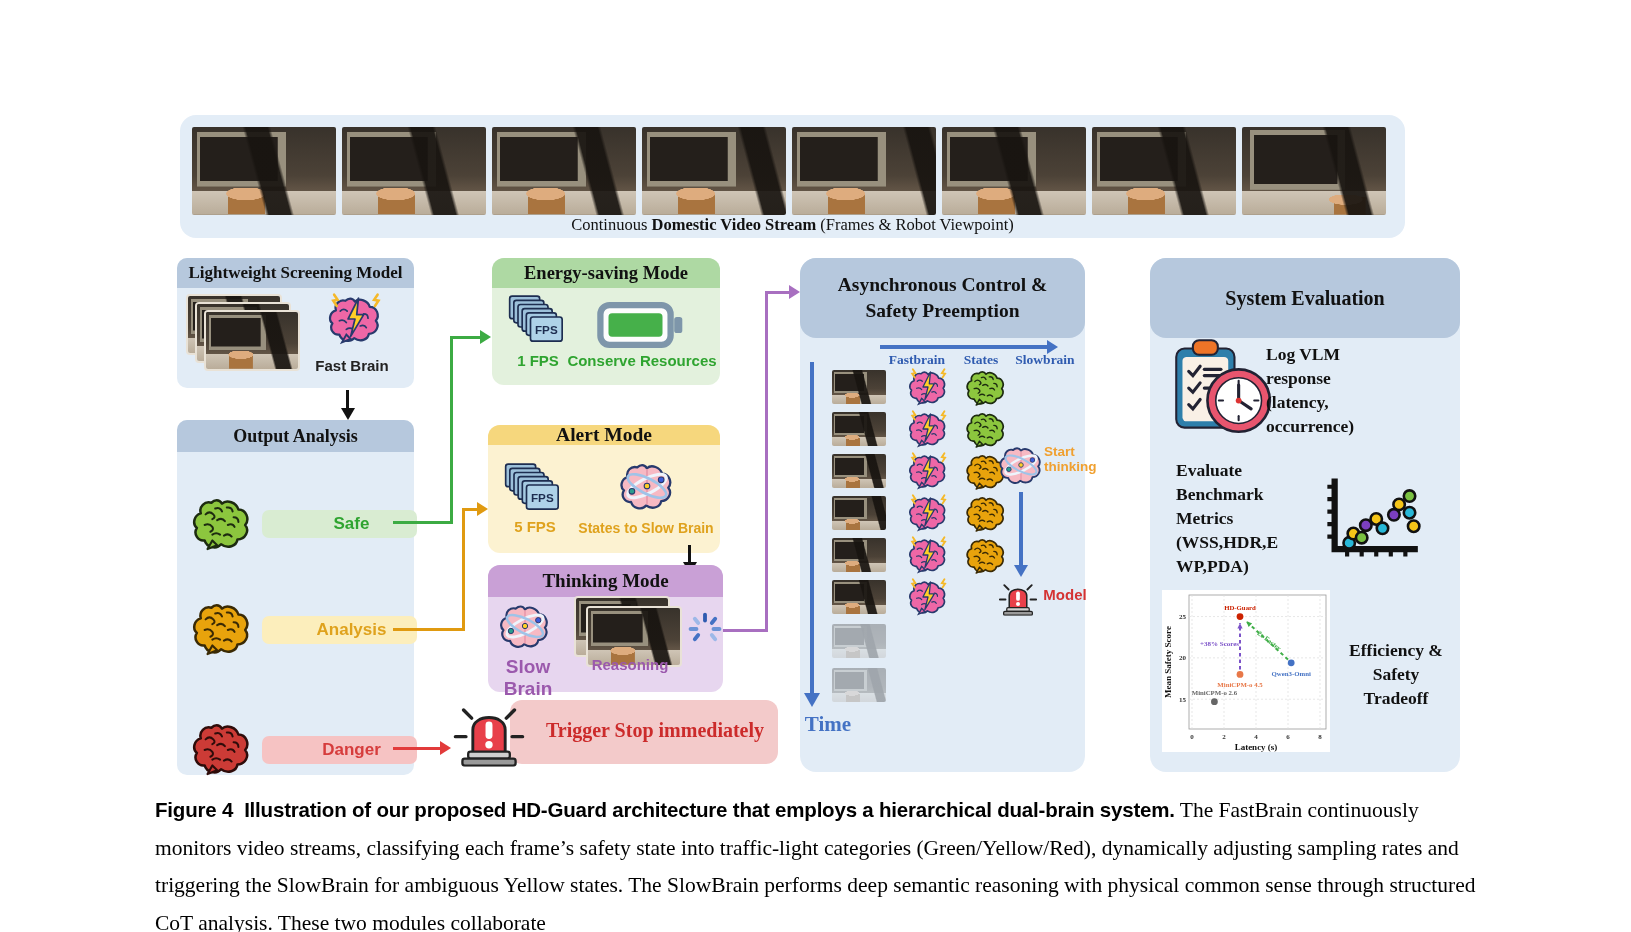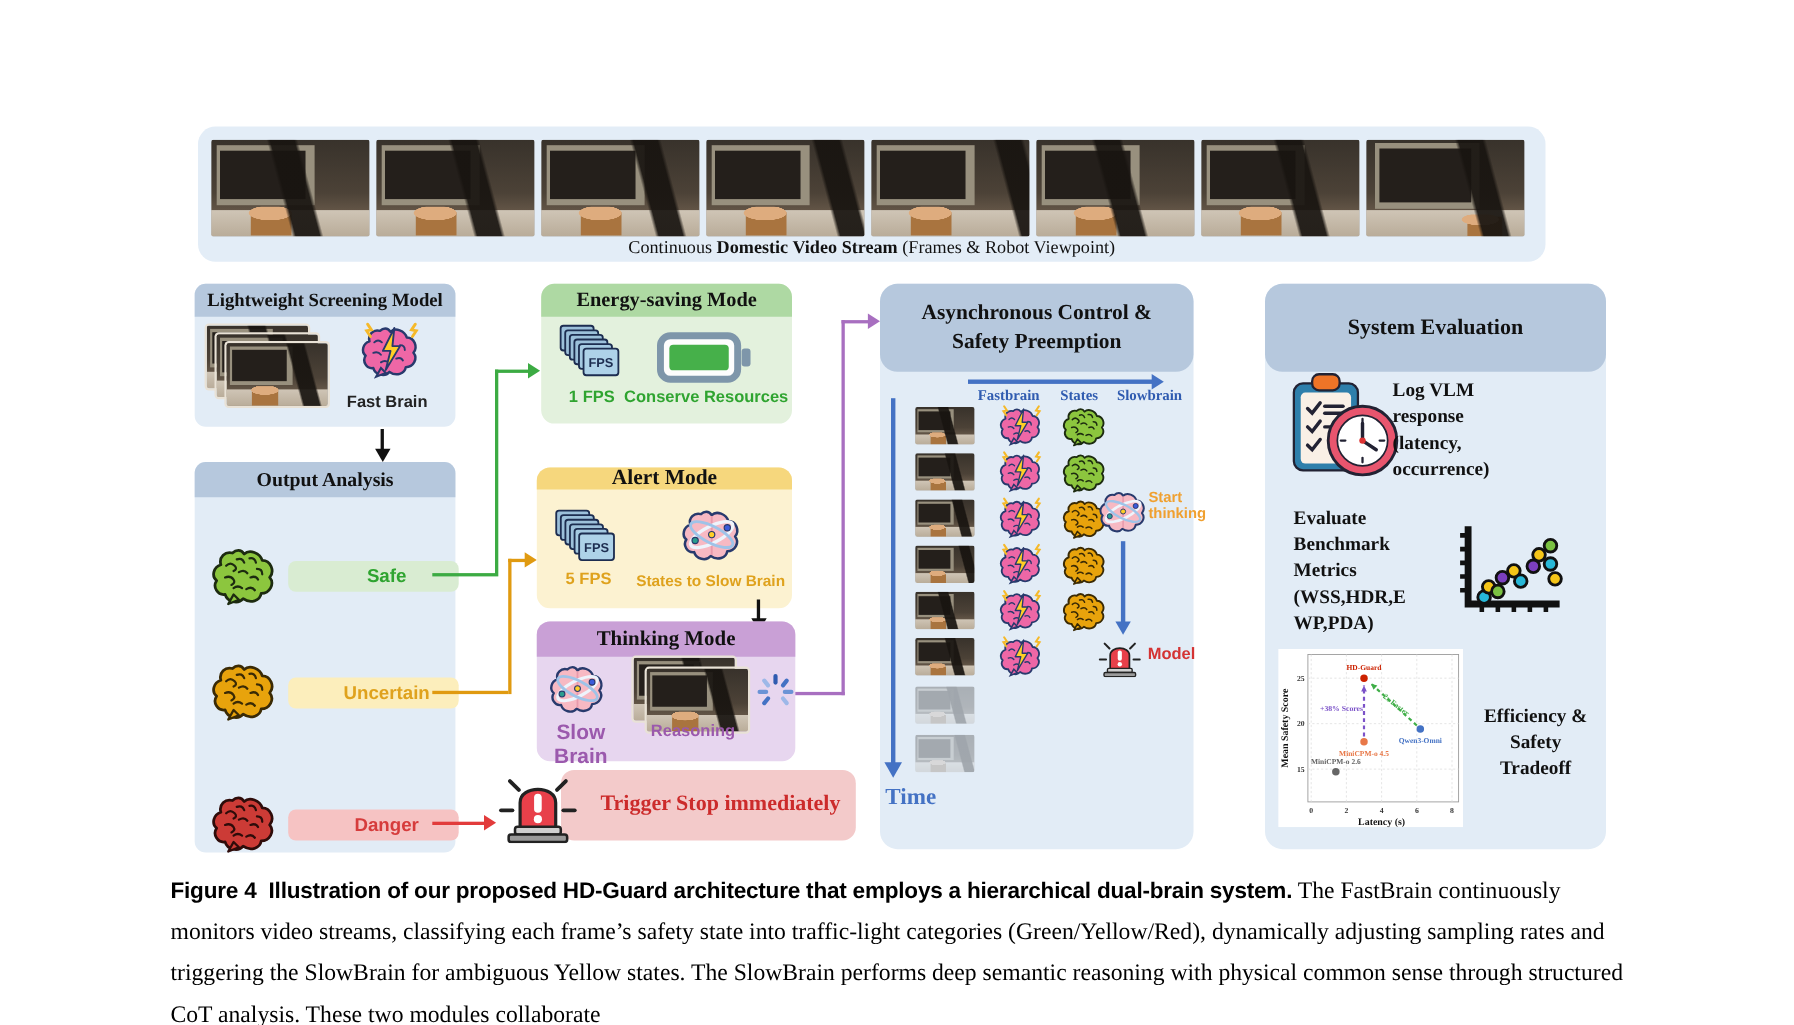--- a/index.html
+++ b/index.html
@@ -241,21 +241,21 @@
   <svg class="ic brain-orange" style="left:190px;top:601px;width:64px;height:56px" viewBox="0 0 64 58">
       <use href="#sym-brain"></use>
     </svg>
   <svg class="ic brain-red" style="left:190px;top:721px;width:64px;height:56px" viewBox="0 0 64 58">
       <use href="#sym-brain"></use>
     </svg>
   <div class="pill pill-safe" style="left:262px;top:510px;width:131px;height:28px">
       <span>Safe</span>
     </div>
   <div class="pill pill-uncertain" style="left:262px;top:616px;width:131px;height:28px">
-      <span>Uncertain</span>
+      <span>Analysis</span>
     </div>
   <div class="pill pill-danger" style="left:262px;top:736px;width:131px;height:28px">
       <span>Danger</span>
     </div>
 
   <div class="seg" style="--c:#3cab43;left:393px;top:521px;width:57px;height:3px"></div>
   <div class="seg" style="--c:#3cab43;left:450px;top:336px;width:3px;height:188px"></div>
   <div class="seg" style="--c:#3cab43;left:450px;top:336px;width:30px;height:3px"></div>
   <div class="arr r" style="--c:#3cab43;left:480px;top:330px"></div>
 

